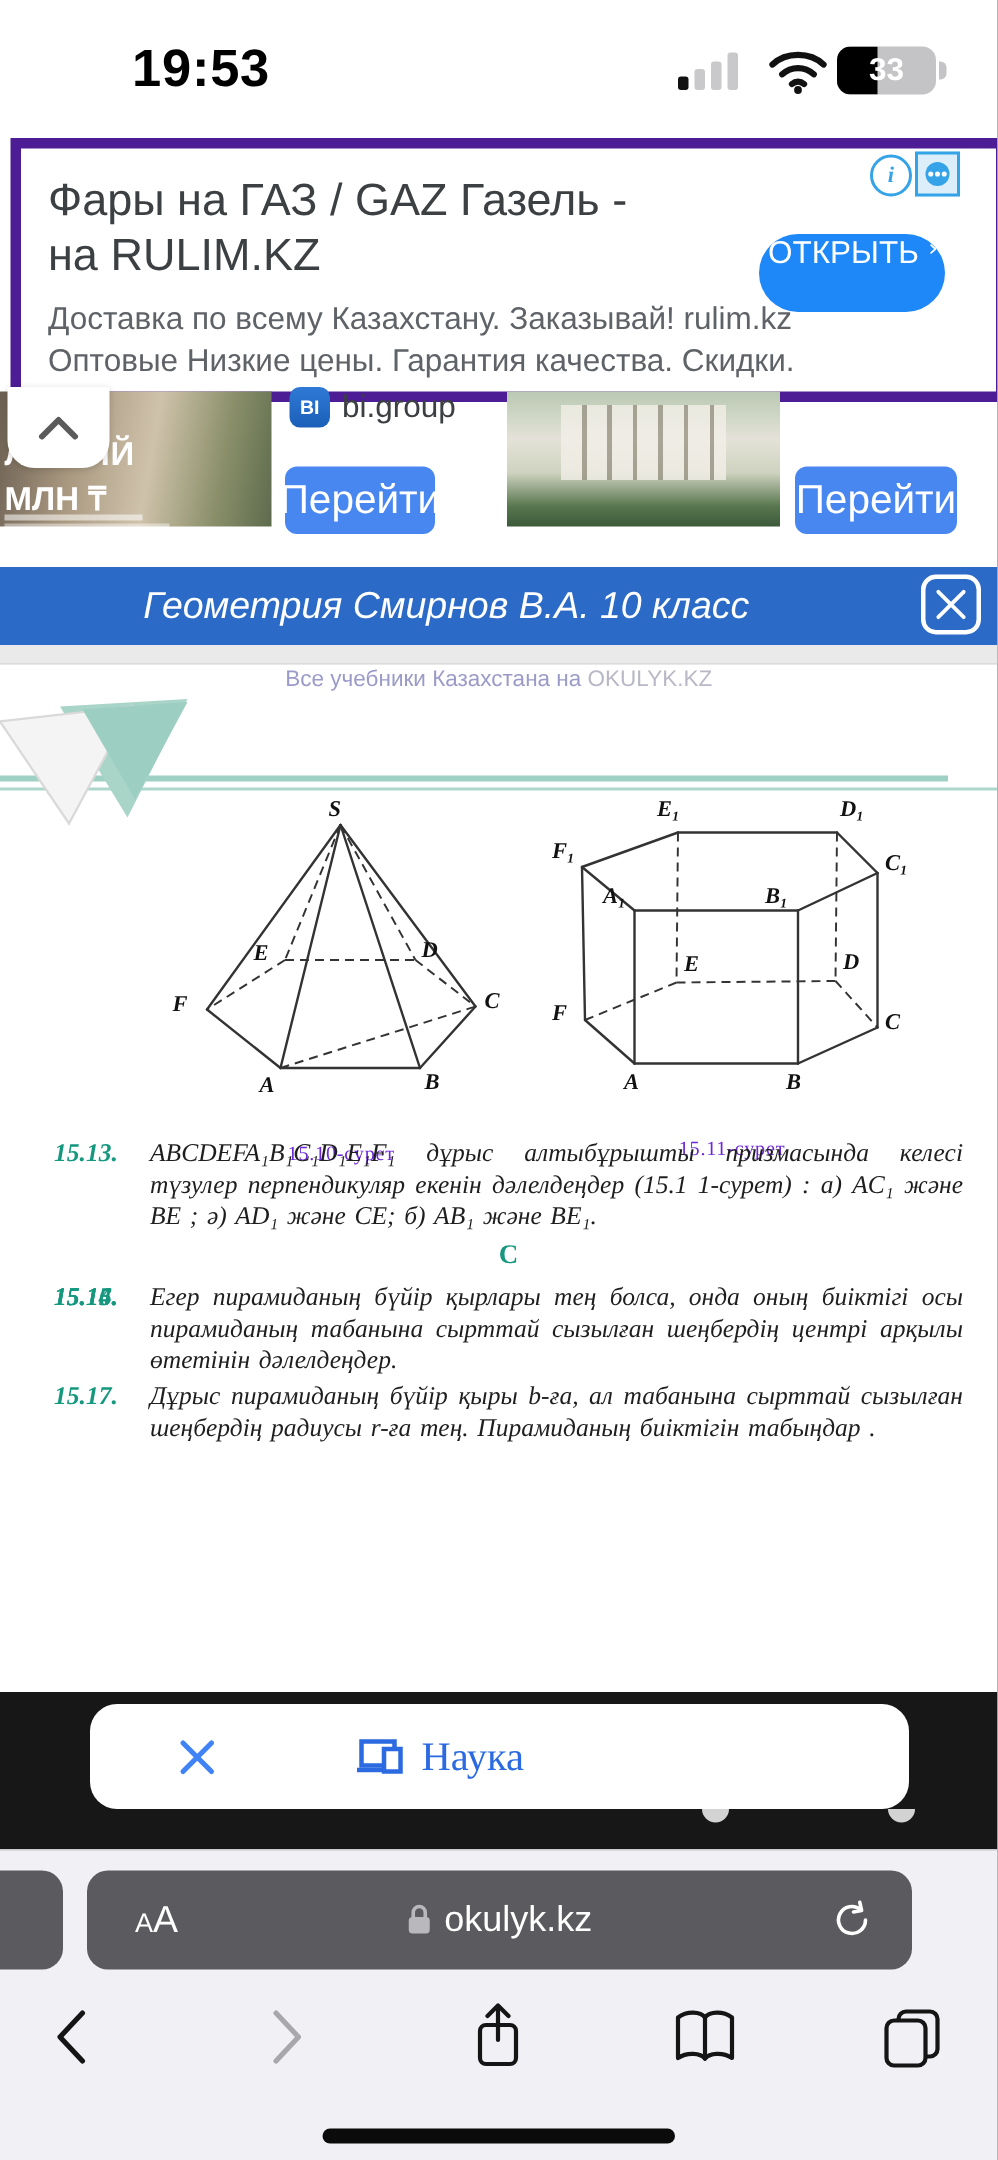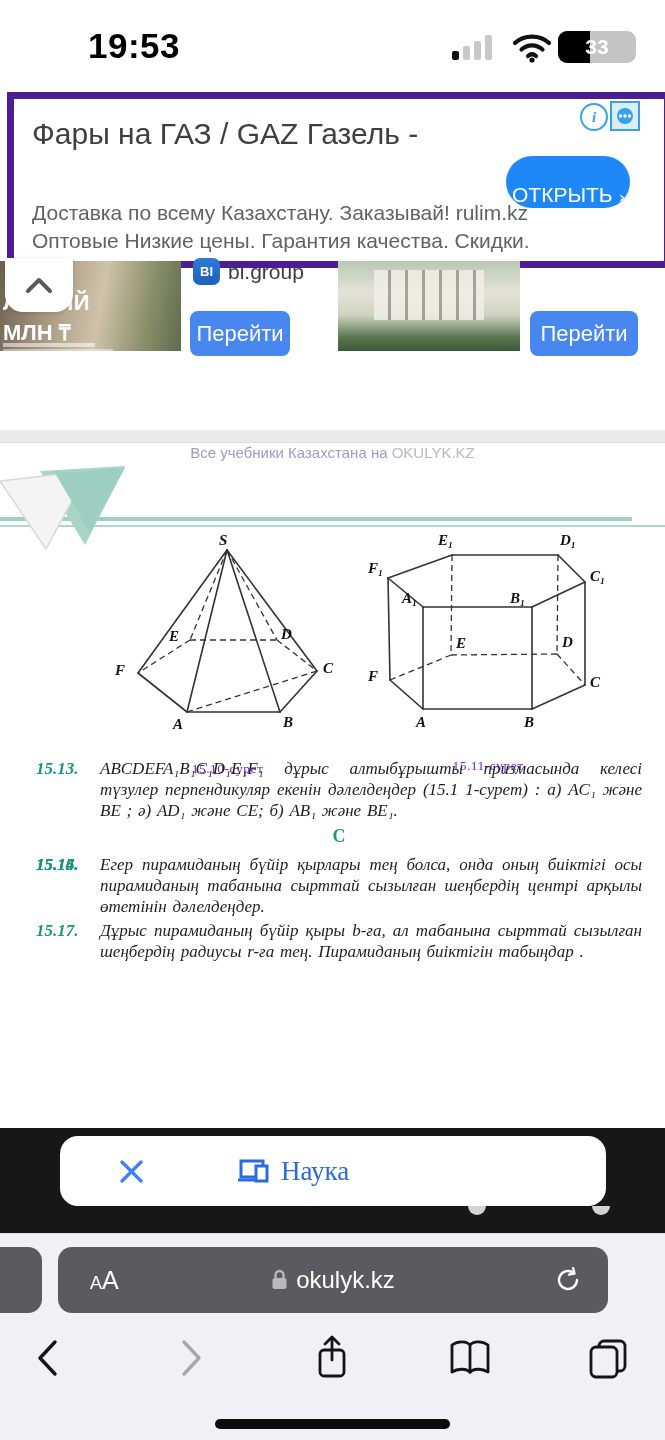--- a/index.html
+++ b/index.html
@@ -5,52 +5,52 @@
   html,body{margin:0;padding:0;background:#777;}
   #screen{position:relative;width:665px;height:1440px;background:#fff;overflow:hidden;
           font-family:"Liberation Sans",sans-serif;margin:0 auto;}
   .abs{position:absolute;}
 
   
   .time{left:88px;top:26px;font-size:35px;font-weight:bold;color:#000;letter-spacing:.5px;}
   .sigbars{left:452px;top:34px;width:52px;height:26px;display:flex;align-items:flex-end;gap:4px;}
   .sigbars i{display:block;width:7px;border-radius:2px;background:#c9c9cc;}
   .sigbars i.on{background:#111;}
-  .batt{left:558px;top:31px;width:78px;height:32px;background:#c4c4c6;border-radius:9px;overflow:hidden;}
+  .batt{left:558px;top:31px;width:66px;height:32px;background:#c4c4c6;border-radius:9px;overflow:hidden;}
   .batt .fill{position:absolute;left:0;top:0;bottom:0;width:41%;background:#000;}
   .batt .pct{position:absolute;inset:0;display:flex;align-items:center;justify-content:center;
              color:#fff;font-weight:bold;font-size:21px;}
   .battnub{left:626px;top:41px;width:5px;height:12px;background:#c4c4c6;border-radius:0 4px 4px 0;}
 
   
   .adcard{left:7px;top:92px;width:650px;height:162px;background:#fff;border:7px solid #4c1d95;}
   .adtitle{left:18px;top:16px;font-size:30px;line-height:37px;color:#3c4043;}
   .adbody{left:18px;top:100px;font-size:21px;line-height:28px;color:#5f6368;}
   .openbtn{left:492px;top:57px;width:124px;height:52px;background:#1e88f8;border-radius:26px;
-           display:flex;align-items:flex-end;justify-content:center;gap:7px;color:#fff;
+           display:flex;align-items:flex-start;justify-content:center;gap:7px;color:#fff;
            font-size:21px;border:none;cursor:pointer;}
   .adinfo{left:566px;top:4px;width:24px;height:24px;border:2px solid #35a3e8;border-radius:50%;
           color:#35a3e8;font-size:15px;font-weight:bold;display:flex;align-items:center;justify-content:center;font-style:italic;font-family:"Liberation Serif",serif;}
   .adchoices{left:596px;top:2px;width:26px;height:26px;background:#dceef9;border:2px solid #35a3e8;}
 
   
   .tile1{left:0;top:261px;width:181px;height:90px;
          background:linear-gradient(100deg,#6b5f52 0%,#a99880 28%,#cfc2ab 55%,#8a8f6a 80%,#5d6b4d 100%);}
   .tile1 .ov1{position:absolute;left:3px;top:29px;color:#fff;font-weight:bold;font-size:22px;letter-spacing:.5px;}
   .tile1 .ov2{position:absolute;left:3px;top:55px;color:#fff;font-weight:bold;font-size:22px;}
   .tile1 .fine1{position:absolute;left:3px;top:82px;width:92px;height:4px;background:rgba(255,255,255,.55);}
   .tile1 .fine2{position:absolute;left:3px;top:88px;width:110px;height:4px;background:rgba(255,255,255,.45);}
   .collapse{left:5px;top:258px;width:68px;height:54px;background:#fff;border-radius:0 0 18px 18px;
             box-shadow:0 1px 4px rgba(0,0,0,.15);display:flex;align-items:center;justify-content:center;}
   .brandrow{left:193px;top:258px;display:flex;align-items:center;gap:8px;}
   .brandlogo{width:27px;height:27px;border-radius:7px;background:linear-gradient(180deg,#2f7ad6,#1b5fb8);
              color:#fff;font-size:13px;font-weight:bold;display:flex;align-items:center;justify-content:center;}
   .brandname{font-size:21px;color:#3c4043;}
   .gobtn{width:100px;height:45px;background:#4886f0;border-radius:8px;border:none;color:#fff;
-         font-size:22px;display:flex;align-items:center;justify-content:center;cursor:pointer;}
+         font-size:27px;display:flex;align-items:center;justify-content:center;cursor:pointer;}
   .go1{left:190px;top:311px;}
   .go2{left:530px;top:311px;width:108px;}
   .tile2{left:338px;top:261px;width:182px;height:90px;
          background:linear-gradient(180deg,#b9c9b2 0%,#e4e2d8 35%,#cfd3c0 60%,#58774f 85%,#3c5a3a 100%);}
   .tile2:before{content:"";position:absolute;left:20%;top:10%;width:60%;height:55%;
          background:repeating-linear-gradient(90deg,#f2efe8 0 14px,#9a9586 14px 17px);opacity:.8;}
 
   
   .bookbanner{left:0;top:378px;width:665px;height:52px;background:#2b6ac7;display:flex;align-items:center;}
   .booktitle{position:absolute;left:0;right:70px;text-align:center;color:#fff;font-size:25px;font-style:italic;}
@@ -126,20 +126,21 @@
   </svg>
   <div class="abs batt">
     <div class="fill"></div>
     <div class="pct">33</div>
   </div>
   <div class="abs battnub"></div>
 
   <div class="abs adcard">
     <div class="abs adtitle">
       <div>Фары на ГАЗ / GAZ Газель -</div>
+      <div>на RULIM.KZ</div>
     </div>
     <div class="abs adbody">
       <div>Доставка по всему Казахстану. Заказывай! rulim.kz</div>
       <div>Оптовые Низкие цены. Гарантия качества. Скидки.</div>
     </div>
     <button class="abs openbtn">
       <span>ОТКРЫТЬ</span>
       <svg width="12" height="18" viewBox="0 0 12 18">
         <polyline points="2,2 10,9 2,16" stroke="#fff" stroke-width="3.2" fill="none" stroke-linecap="round" stroke-linejoin="round"></polyline>
       </svg>
@@ -167,20 +168,29 @@
     </svg>
   </div>
   <div class="abs brandrow">
     <span class="brandlogo">BI</span>
     <span class="brandname">bi.group</span>
   </div>
   <button class="abs gobtn go1">Перейти</button>
   <div class="abs tile2"></div>
   <button class="abs gobtn go2">Перейти</button>
 
+  <div class="abs bookbanner">
+    <span class="booktitle">Геометрия Смирнов В.А. 10 класс</span>
+    <button class="bannerclose">
+      <svg width="26" height="26" viewBox="0 0 26 26">
+        <line x1="3" y1="3" x2="23" y2="23" stroke="#fff" stroke-width="3" stroke-linecap="round"></line>
+        <line x1="23" y1="3" x2="3" y2="23" stroke="#fff" stroke-width="3" stroke-linecap="round"></line>
+      </svg>
+    </button>
+  </div>
   <div class="abs graystrip"></div>
   <div class="abs tagline">
     <span>Все учебники Казахстана на </span><span class="site">OKULYK.KZ</span>
   </div>
 
   <div class="abs tealline1"></div>
   <div class="abs tealline2"></div>
   <svg class="abs" style="left:0;top:463px" width="210" height="90" viewBox="0 0 210 90">
     <polygon points="40,8 125,3 85,82" fill="#a9d4c8"></polygon>
     <polygon points="0,18 88,8 46,86" fill="#f4f4f4" stroke="#d9d9d9" stroke-width="1.5"></polygon>

